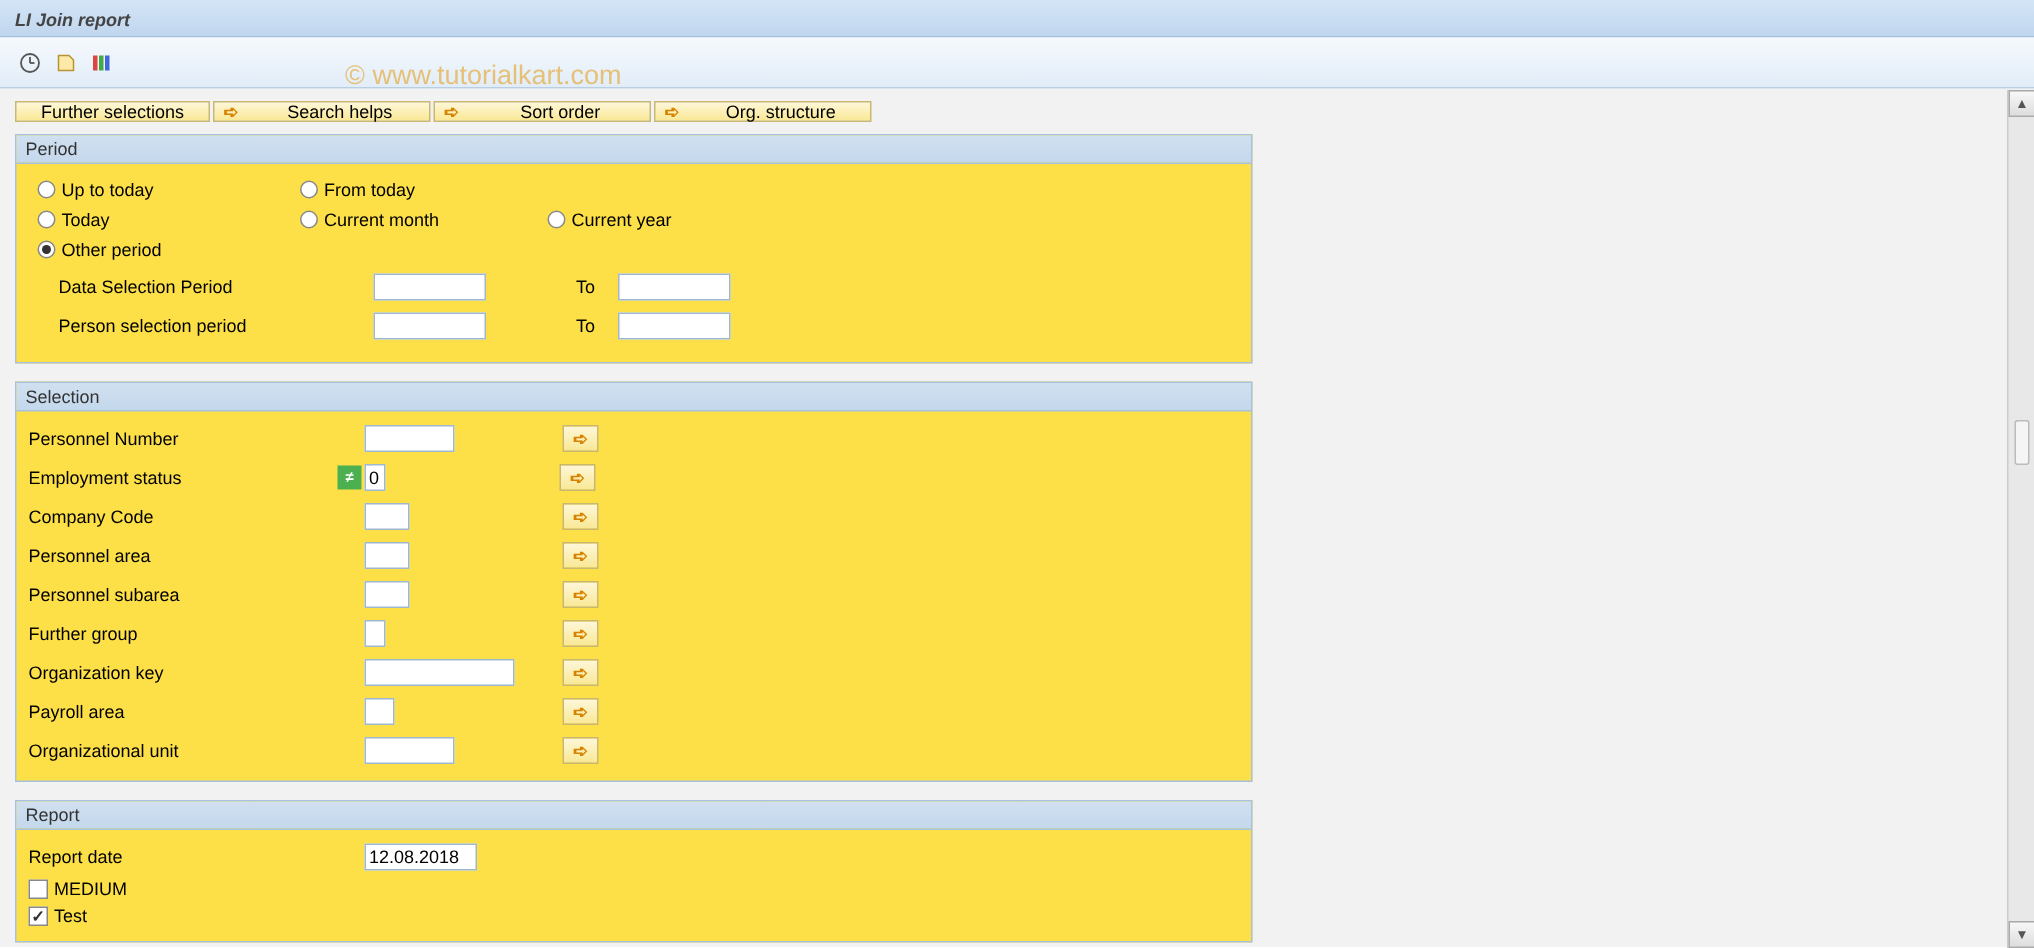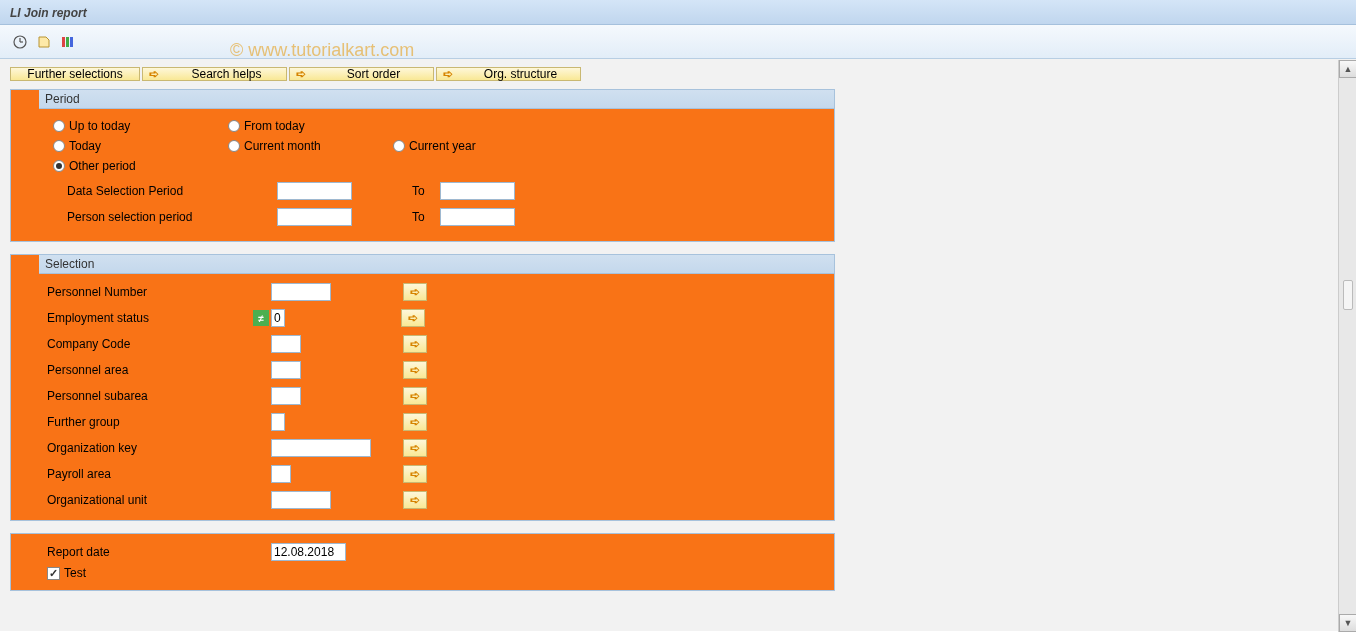--- a/index.html
+++ b/index.html
@@ -82,24 +82,23 @@
       color: #d68400;
       font-weight: bold;
       margin-left: 2px;
     }
     .action-btn-text {
       flex: 1;
       text-align: center;
     }
     .group-box {
       border: 1px solid #a7c2dc;
-      background: #f97316;
+      background: #fde047;
       margin-bottom: 12px;
       width: 825px;
-      padding-left: 28px;
     }
     .group-title {
       padding: 2px 6px;
       background: linear-gradient(to bottom, #d0e0f0, #c4d8ec);
       border-bottom: 1px solid #a7c2dc;
       color: #333;
     }
     .group-content {
       padding: 10px 14px;
     }
@@ -412,24 +411,29 @@
         <span class="form-label no-indent">Organizational unit</span>
         <input class="form-input input-md" value="" style="">
         <div class="arrow-btn">
             <span class="arrow-right">➪</span>
           </div>
       </div>
     </div>
   </div>
 
   <div class="group-box">
+    <div class="group-title">Report</div>
     <div class="group-content" style="padding:6px 8px;">
       <div class="form-row">
         <span class="form-label no-indent">Report date</span>
         <input class="form-input input-date" value="12.08.2018" style="">
+      </div>
+      <div class="checkbox-row">
+        <span class="checkbox-box"></span>
+        <span>MEDIUM</span>
       </div>
       <div class="checkbox-row">
         <span class="checkbox-box checked"></span>
         <span>Test</span>
       </div>
     </div>
   </div>
 
 </div>
 

